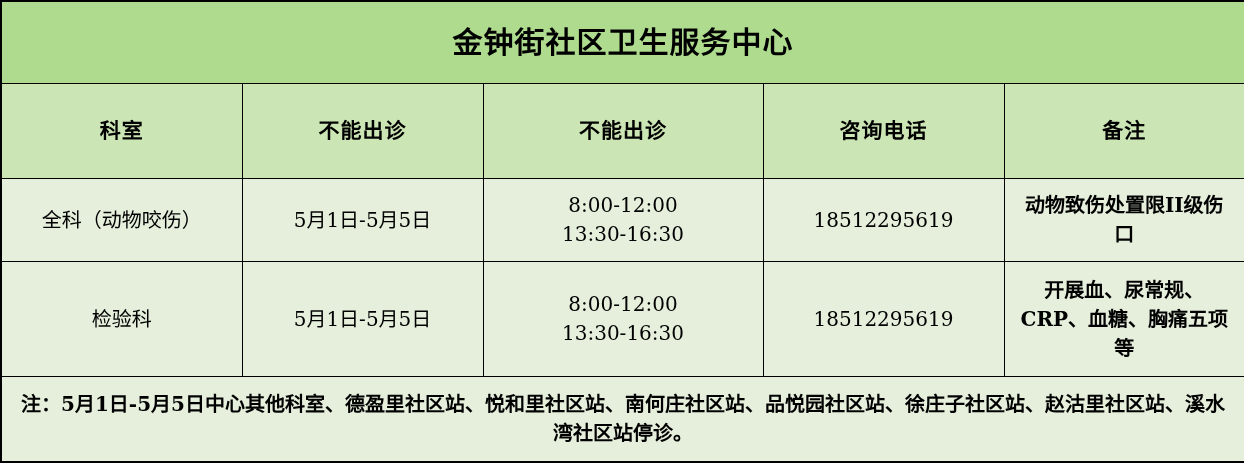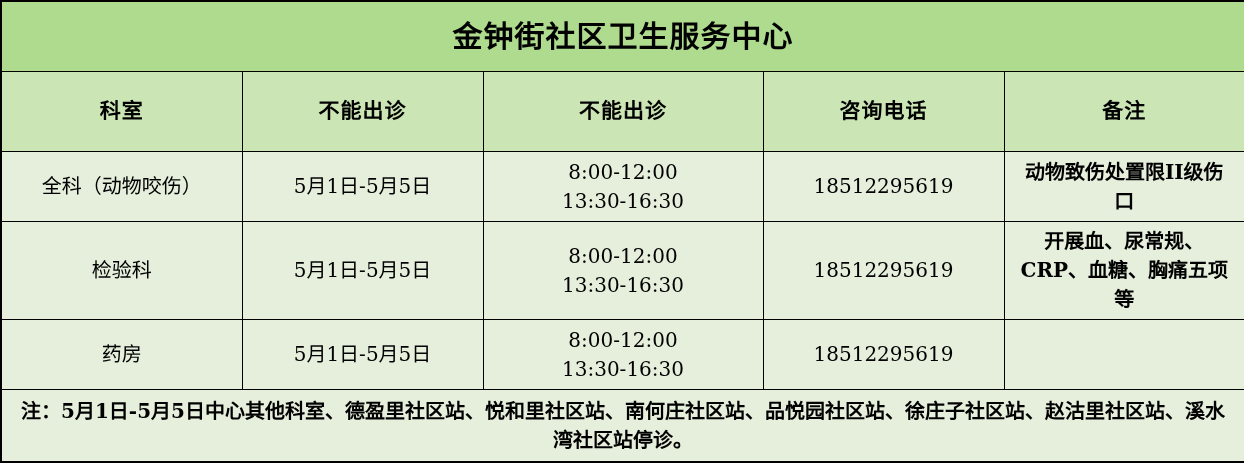--- a/index.html
+++ b/index.html
@@ -153,30 +153,20 @@
         <td class="c-dept">检验科</td>
         <td class="c-date">5月1日-5月5日</td>
         <td class="c-time">
           <span class="time-line">8:00-12:00</span>
           <span class="time-line">13:30-16:30</span>
         </td>
         <td class="c-phone">18512295619</td>
         <td class="c-note">开展血、尿常规、CRP、血糖、胸痛五项等</td>
       </tr>
 
-      <tr class="data-row">
-        <td class="c-dept">药房</td>
-        <td class="c-date">5月1日-5月5日</td>
-        <td class="c-time">
-          <span class="time-line">8:00-12:00</span>
-          <span class="time-line">13:30-16:30</span>
-        </td>
-        <td class="c-phone">18512295619</td>
-        <td class="c-note"></td>
-      </tr>
 
 
       <tr class="note-row">
         <td colspan="5">注：5月1日-5月5日中心其他科室、德盈里社区站、悦和里社区站、南何庄社区站、品悦园社区站、徐庄子社区站、赵沽里社区站、溪水湾社区站停诊。</td>
       </tr>
     </tbody>
   </table>
 </div>
 
 </body></html>

